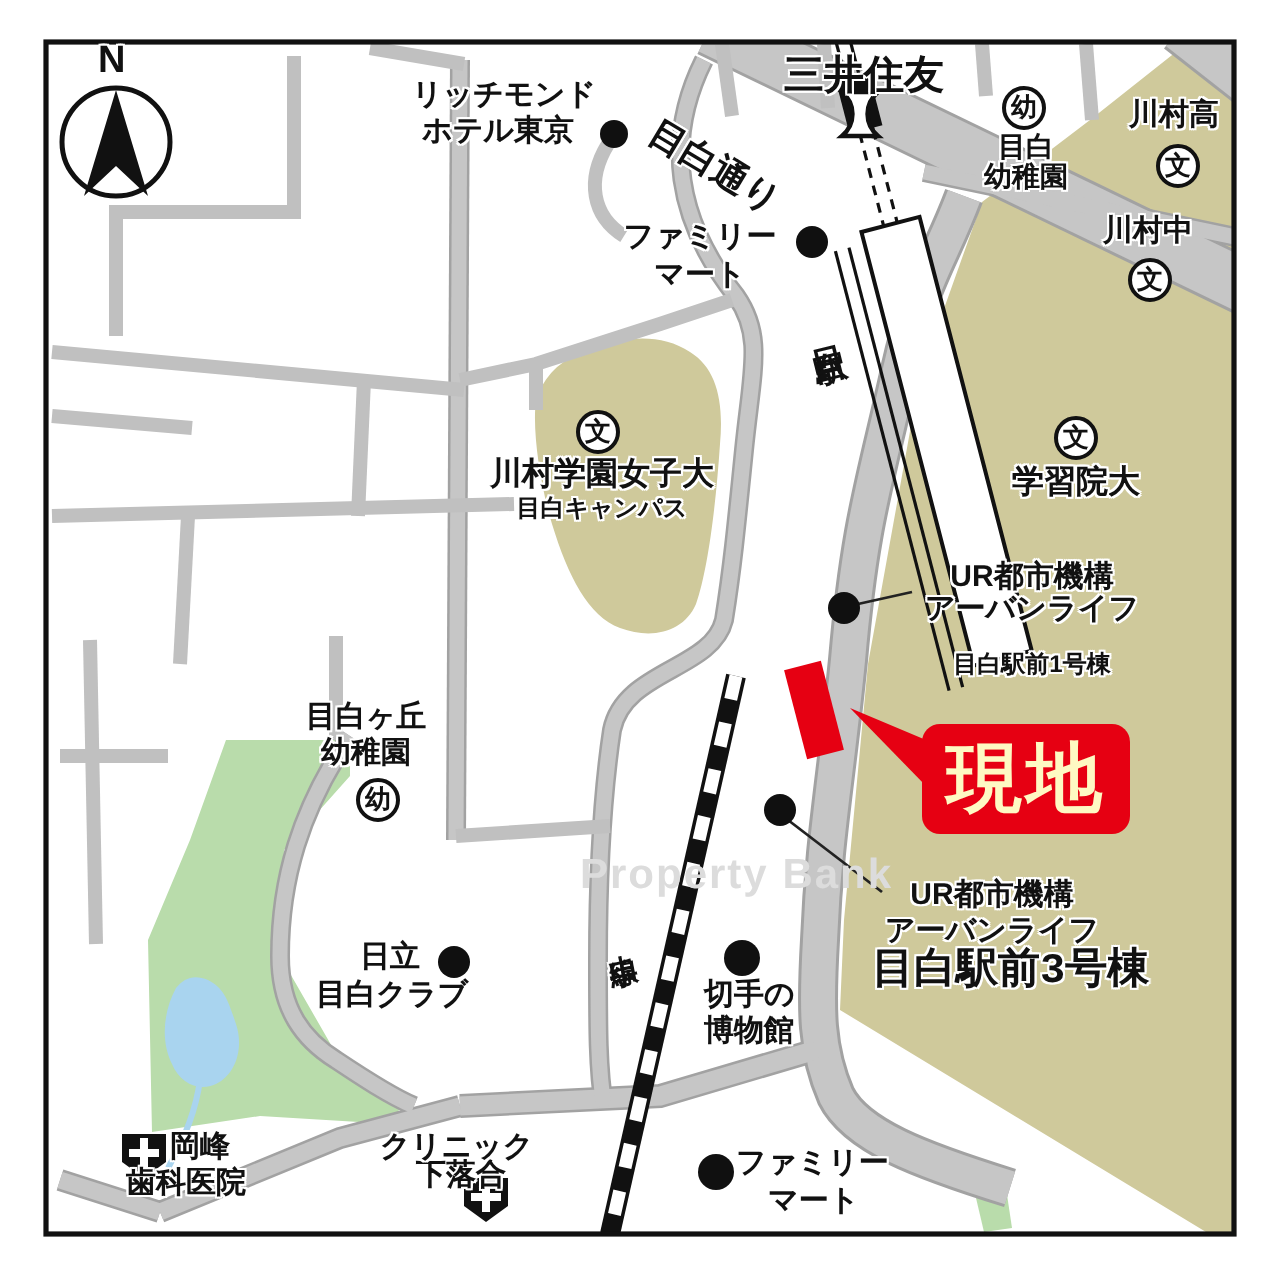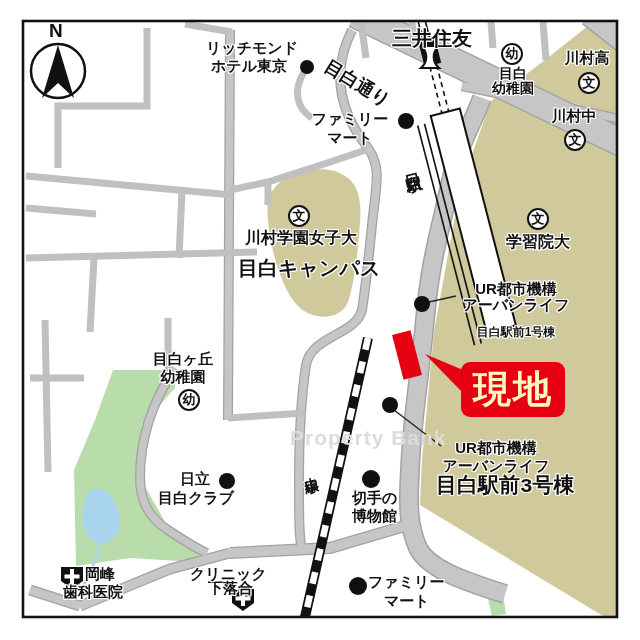--- a/index.html
+++ b/index.html
@@ -174,21 +174,21 @@
 <div class="lbl ctr" style="left:484px;top:81px;width:58px;font-size:14px;">幼稚園</div>
 
 <div class="lbl ctr" style="left:559px;top:50px;width:56px;">川村高</div>
 <div class="mark" style="left:578px;top:72px;">文</div>
 
 <div class="lbl ctr" style="left:546px;top:108px;width:56px;">川村中</div>
 <div class="mark" style="left:564px;top:129px;">文</div>
 
 <div class="mark" style="left:288px;top:205px;">文</div>
 <div class="lbl ctr" style="left:238px;top:230px;width:126px;font-size:16px;">川村学園女子大</div>
-<div class="lbl ctr" style="left:238px;top:258px;width:126px;font-size:20px;">目白キャンパス</div>
+<div class="lbl ctr" style="left:238px;top:248px;width:126px;font-size:12px;">目白キャンパス</div>
 
 <div class="mark" style="left:527px;top:208px;">文</div>
 <div class="lbl ctr" style="left:502px;top:234px;width:72px;font-size:16px;">学習院大</div>
 
 <div class="lbl vt" id="station-name">目白駅</div>
 <div class="lbl vt" id="rail-name">山手線</div>
 
 <div class="lbl ctr" style="left:456px;top:281px;width:120px;font-size:15px;">UR都市機構</div>
 <div class="lbl ctr" style="left:456px;top:297px;width:120px;font-size:15px;">アーバンライフ</div>
 <div class="lbl ctr" style="left:456px;top:326px;width:120px;font-size:12px;">目白駅前1号棟</div>

